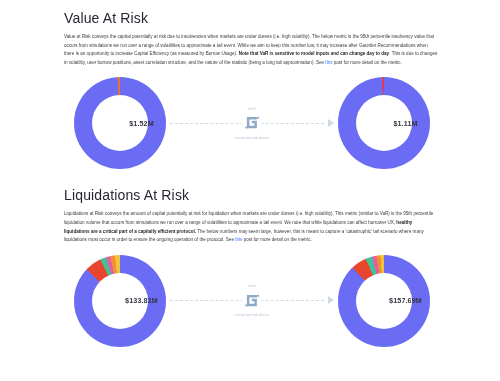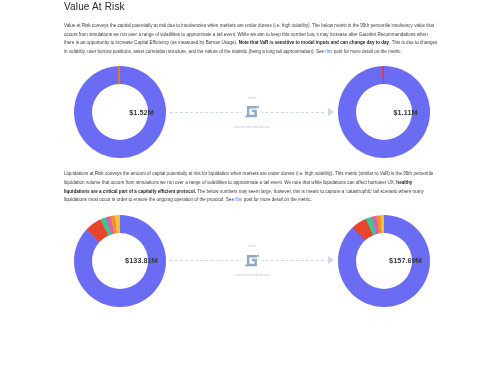--- a/index.html
+++ b/index.html
@@ -18,26 +18,26 @@
     width: 500px;
     height: 381px;
     position: relative;
     box-sizing: border-box;
   }
   .section {
     padding: 0 62px 0 64px;
     box-sizing: border-box;
   }
   .section-title {
-    font-size: 10px;
+    font-size: 14px;
     font-weight: 400;
     letter-spacing: 0.15px;
     color: #262730;
     margin: 0;
-    padding-top: 0;
+    padding-top: 11px;
     line-height: 14px;
   }
   .section-body {
     font-size: 4.55px;
     line-height: 8.6px;
     color: #3a3b44;
     margin: 8px 0 0 0;
     text-align: left;
     letter-spacing: 0.01px;
   }
@@ -193,20 +193,21 @@
           <div class="hole">
             <span class="value">$1.11M</span>
           </div>
         </div>
       </div>
 
     </div>
   </div>
 
   <div class="section" style="margin-top:4px;">
+    <h2 class="section-title">Liquidations At Risk</h2>
     <p class="section-body">Liquidations at Risk conveys the amount of capital potentially at risk for liquidation when markets are under duress (i.e. high volatility). This metric (similar to VaR) is the 95th percentile liquidation volume that occurs from simulations we run over a range of volatilities to approximate a tail event. We note that while liquidations can affect borrower UX, <b>healthy liquidations are a critical part of a capitally efficient protocol.</b> The below numbers may seem large, however, this is meant to capture a 'catastrophic' tail scenario where many liquidations must occur in order to ensure the ongoing operation of the protocol. See <a class="link" href="#">this</a> post for more detail on the metric.</p>
 
     <div class="chart-row">
 
       <div class="donut-wrap">
         <div class="donut" style="background: conic-gradient(rgb(107, 108, 244) 0deg, rgb(107, 108, 244) 313.2deg, rgb(232, 69, 47) 313.2deg, rgb(232, 69, 47) 334.8deg, rgb(63, 195, 146) 334.8deg, rgb(63, 195, 146) 342deg, rgb(226, 95, 168) 342deg, rgb(226, 95, 168) 347.76deg, rgb(240, 144, 47) 347.76deg, rgb(240, 144, 47) 353.52deg, rgb(242, 194, 60) 353.52deg, rgb(242, 194, 60) 360deg);">
           <div class="hole">
             <span class="value">$133.81M</span>
           </div>
         </div>

